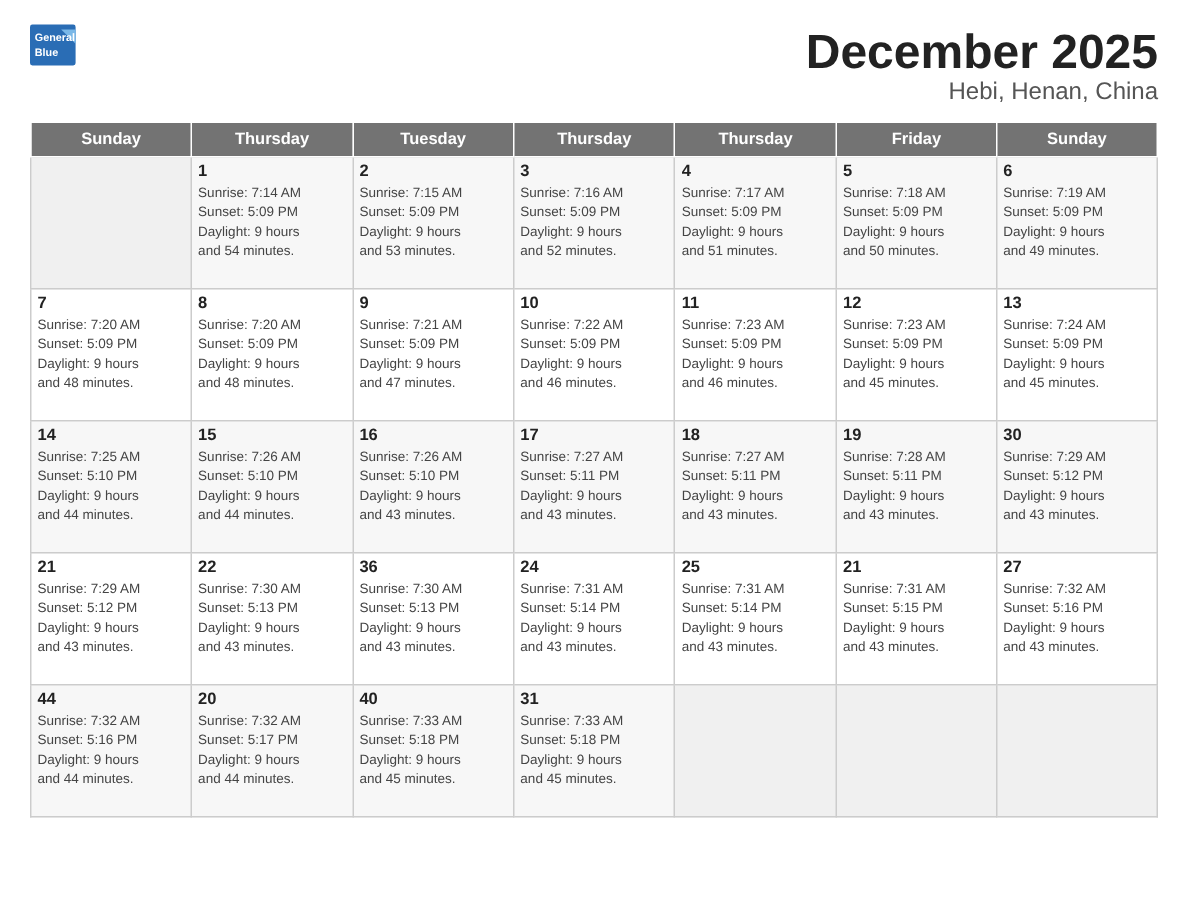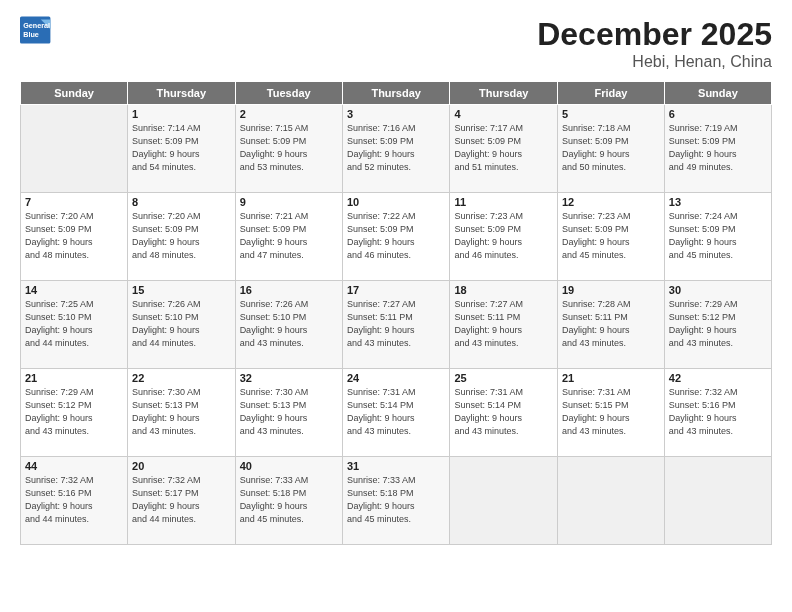--- a/index.html
+++ b/index.html
@@ -205,37 +205,37 @@
         <tr>
           <td>
             <span class="day-num">21</span>
             <div class="day-info">Sunrise: 7:29 AM<br>Sunset: 5:12 PM<br>Daylight: 9 hours<br>and 43 minutes.</div>
           </td>
           <td>
             <span class="day-num">22</span>
             <div class="day-info">Sunrise: 7:30 AM<br>Sunset: 5:13 PM<br>Daylight: 9 hours<br>and 43 minutes.</div>
           </td>
           <td>
-            <span class="day-num">32</span>
+            <span class="day-num">36</span>
             <div class="day-info">Sunrise: 7:30 AM<br>Sunset: 5:13 PM<br>Daylight: 9 hours<br>and 43 minutes.</div>
           </td>
           <td>
             <span class="day-num">24</span>
             <div class="day-info">Sunrise: 7:31 AM<br>Sunset: 5:14 PM<br>Daylight: 9 hours<br>and 43 minutes.</div>
           </td>
           <td>
             <span class="day-num">25</span>
             <div class="day-info">Sunrise: 7:31 AM<br>Sunset: 5:14 PM<br>Daylight: 9 hours<br>and 43 minutes.</div>
           </td>
           <td>
             <span class="day-num">21</span>
             <div class="day-info">Sunrise: 7:31 AM<br>Sunset: 5:15 PM<br>Daylight: 9 hours<br>and 43 minutes.</div>
           </td>
           <td>
-            <span class="day-num">42</span>
+            <span class="day-num">27</span>
             <div class="day-info">Sunrise: 7:32 AM<br>Sunset: 5:16 PM<br>Daylight: 9 hours<br>and 43 minutes.</div>
           </td>
         </tr>
         <tr>
           <td>
             <span class="day-num">44</span>
             <div class="day-info">Sunrise: 7:32 AM<br>Sunset: 5:16 PM<br>Daylight: 9 hours<br>and 44 minutes.</div>
           </td>
           <td>
             <span class="day-num">20</span>

